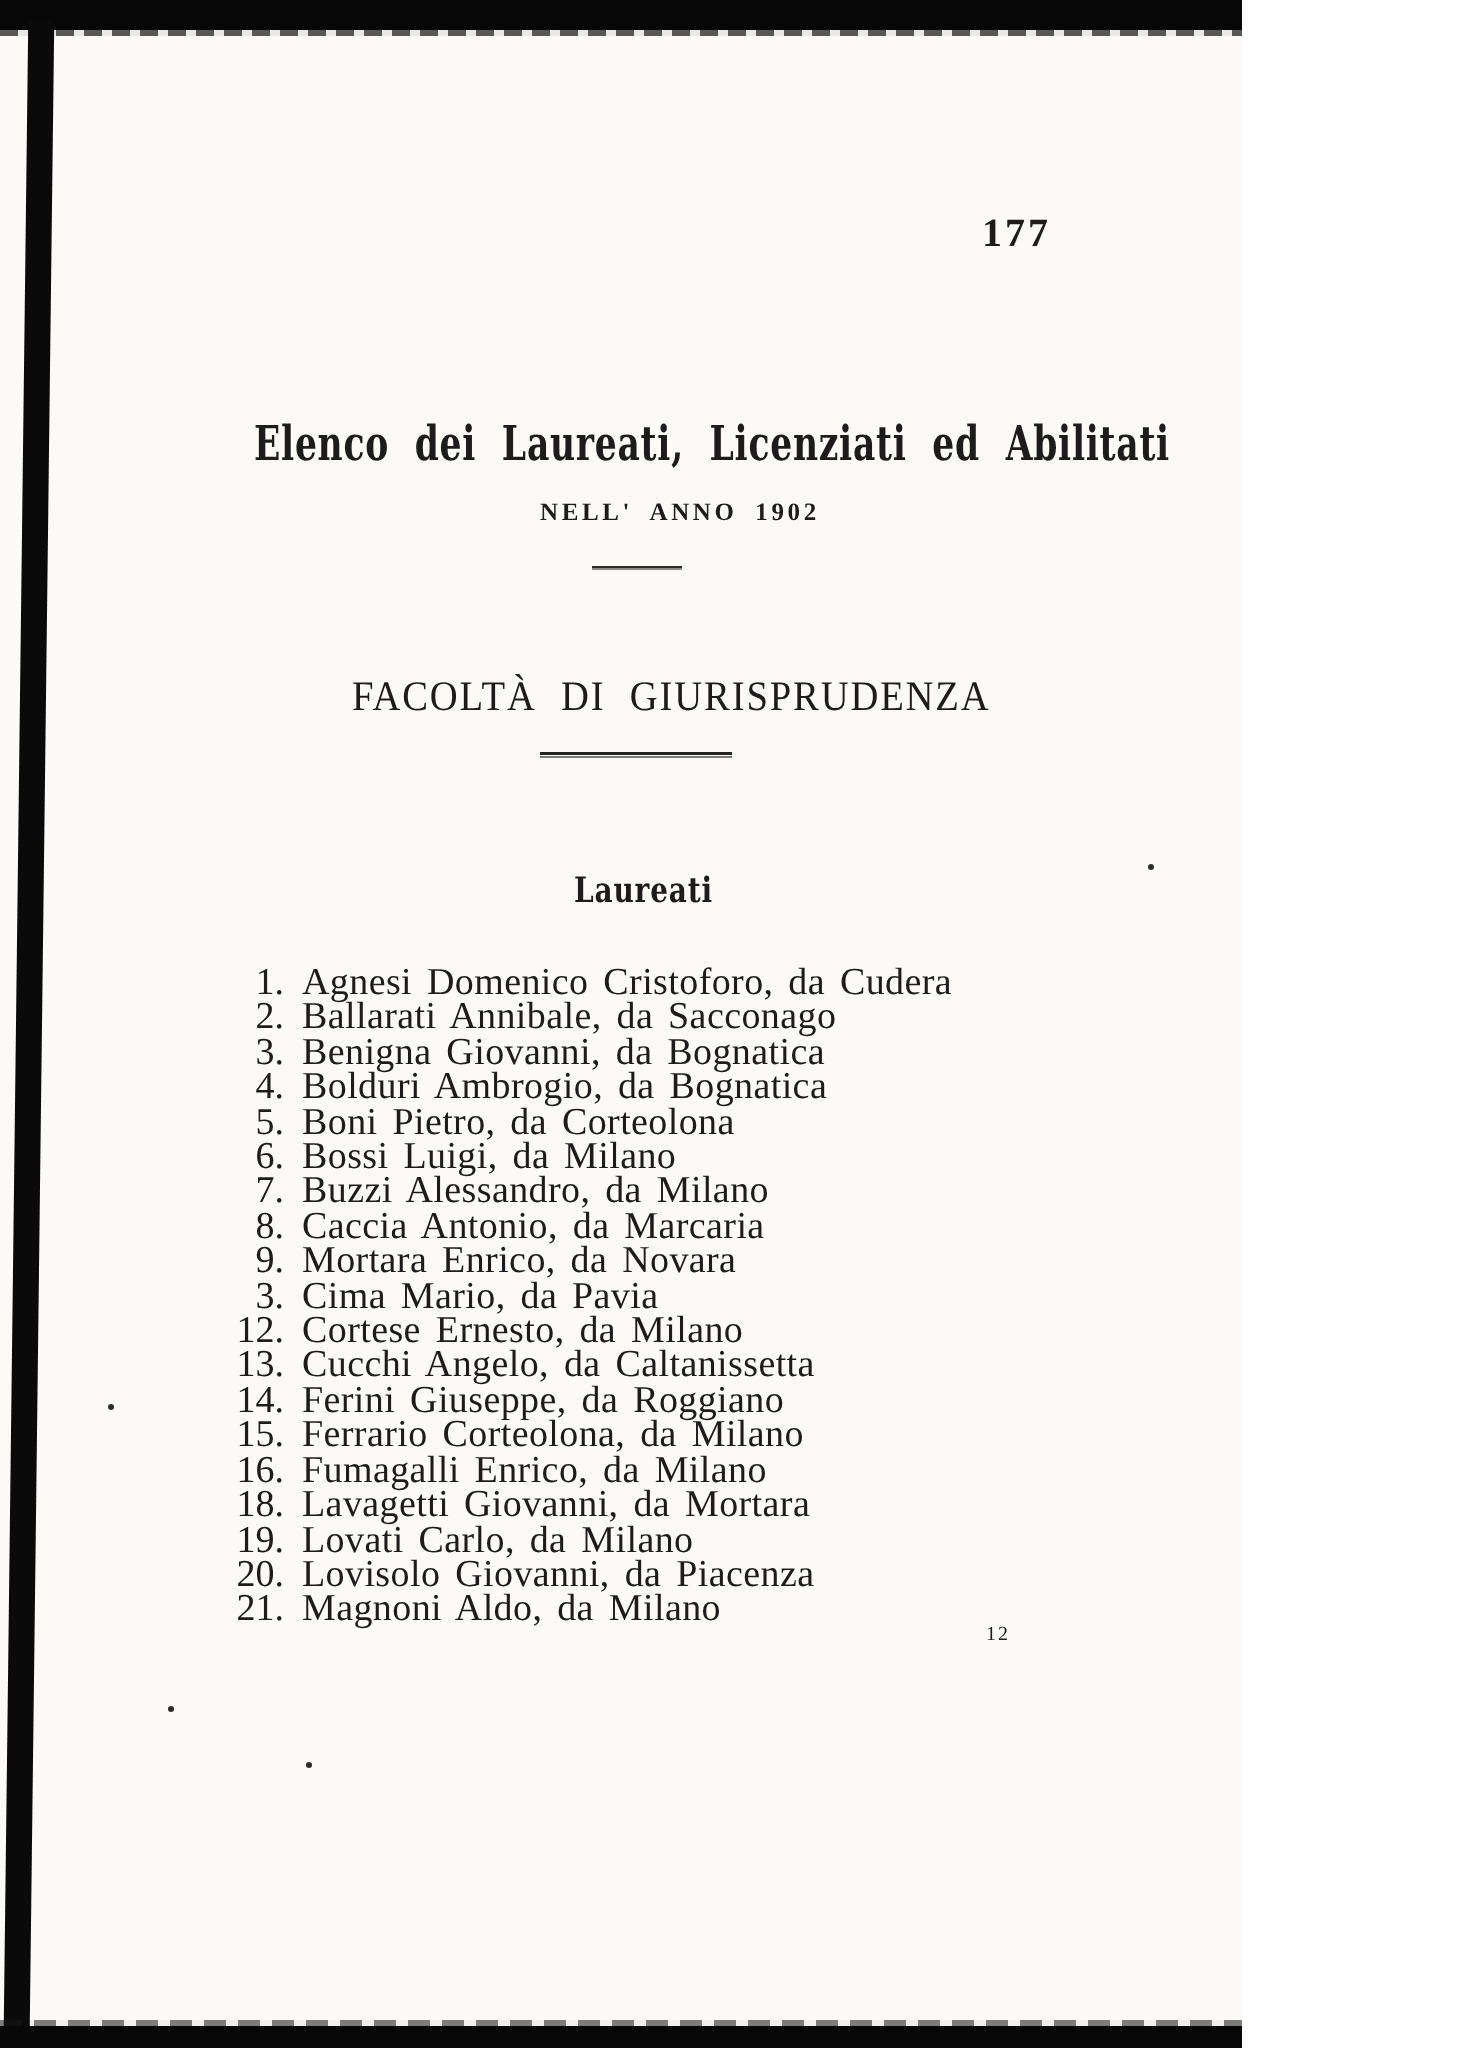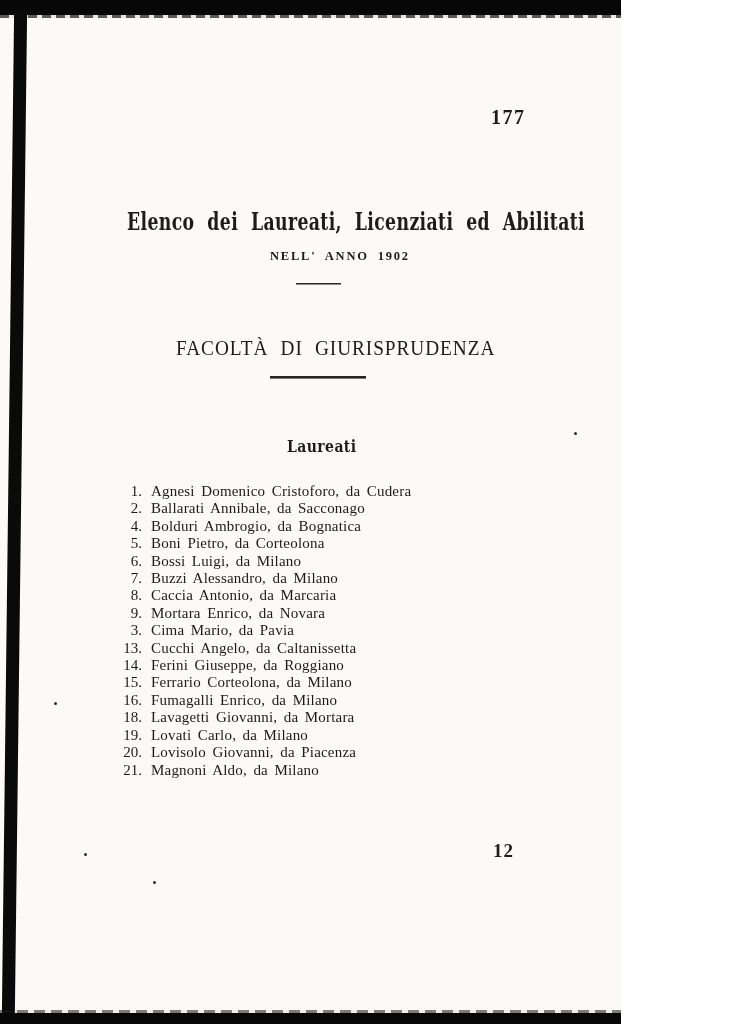--- a/index.html
+++ b/index.html
@@ -44,25 +44,25 @@
   .faculty { position:absolute; left:176px; top:336px; margin:0; white-space:nowrap;
     font-size:21px; font-weight:normal; letter-spacing:1px; word-spacing:7px;
     transform:scaleX(0.92); transform-origin:0 50%; }
   .rule2 { position:absolute; left:270px; top:376px; width:96px; height:3px;
     background:linear-gradient(180deg,#242424 0 1.5px, rgba(0,0,0,0) 1.5px 2px, #7a7a7a 2px 3px); }
   .laureati { position:absolute; left:287px; top:436px; margin:0; white-space:nowrap;
     font-family:"DejaVu Serif","Liberation Serif",serif;
     font-size:17.5px; font-weight:bold; letter-spacing:0.5px;
     transform:scaleX(0.8); transform-origin:0 50%; }
   .list { position:absolute; left:114px; top:483px; margin:0; padding:0; list-style:none;
-    font-size:15px; line-height:17.4px; }
+    font-size:19px; line-height:17.4px; }
   .list li { white-space:nowrap; }
   .list .num { display:inline-block; width:28px; text-align:right; margin-right:9px; }
   .list .txt { letter-spacing:0.2px; word-spacing:2.5px; }
-  .sig { position:absolute; left:493px; top:840px; font-size:19px; font-weight:bold; letter-spacing:1px; }
+  .sig { position:absolute; left:493px; top:812px; font-size:10px; font-weight:normal; letter-spacing:1px; }
 </style>
 </head>
 <body>
 
 <div class="page">
 
   <div class="bar-top"></div>
   <div class="bar-top-speckle"></div>
   <div class="bar-left"></div>
   <div class="bar-bottom-speckle"></div>
@@ -85,27 +85,29 @@
   <div class="rule1"></div>
 
   <h2 class="faculty">FACOLTÀ DI GIURISPRUDENZA</h2>
   <div class="rule2"></div>
 
   <h3 class="laureati">Laureati</h3>
 
   <ol class="list">
       <li><span class="num">1.</span><span class="txt">Agnesi Domenico Cristoforo, da Cudera</span></li>
       <li><span class="num">2.</span><span class="txt">Ballarati Annibale, da Sacconago</span></li>
+      <li><span class="num">3.</span><span class="txt">Benigna Giovanni, da Bognatica</span></li>
       <li><span class="num">4.</span><span class="txt">Bolduri Ambrogio, da Bognatica</span></li>
       <li><span class="num">5.</span><span class="txt">Boni Pietro, da Corteolona</span></li>
       <li><span class="num">6.</span><span class="txt">Bossi Luigi, da Milano</span></li>
       <li><span class="num">7.</span><span class="txt">Buzzi Alessandro, da Milano</span></li>
       <li><span class="num">8.</span><span class="txt">Caccia Antonio, da Marcaria</span></li>
       <li><span class="num">9.</span><span class="txt">Mortara Enrico, da Novara</span></li>
       <li><span class="num">3.</span><span class="txt">Cima Mario, da Pavia</span></li>
+      <li><span class="num">12.</span><span class="txt">Cortese Ernesto, da Milano</span></li>
       <li><span class="num">13.</span><span class="txt">Cucchi Angelo, da Caltanissetta</span></li>
       <li><span class="num">14.</span><span class="txt">Ferini Giuseppe, da Roggiano</span></li>
       <li><span class="num">15.</span><span class="txt">Ferrario Corteolona, da Milano</span></li>
       <li><span class="num">16.</span><span class="txt">Fumagalli Enrico, da Milano</span></li>
       <li><span class="num">18.</span><span class="txt">Lavagetti Giovanni, da Mortara</span></li>
       <li><span class="num">19.</span><span class="txt">Lovati Carlo, da Milano</span></li>
       <li><span class="num">20.</span><span class="txt">Lovisolo Giovanni, da Piacenza</span></li>
       <li><span class="num">21.</span><span class="txt">Magnoni Aldo, da Milano</span></li>
     </ol>
 

